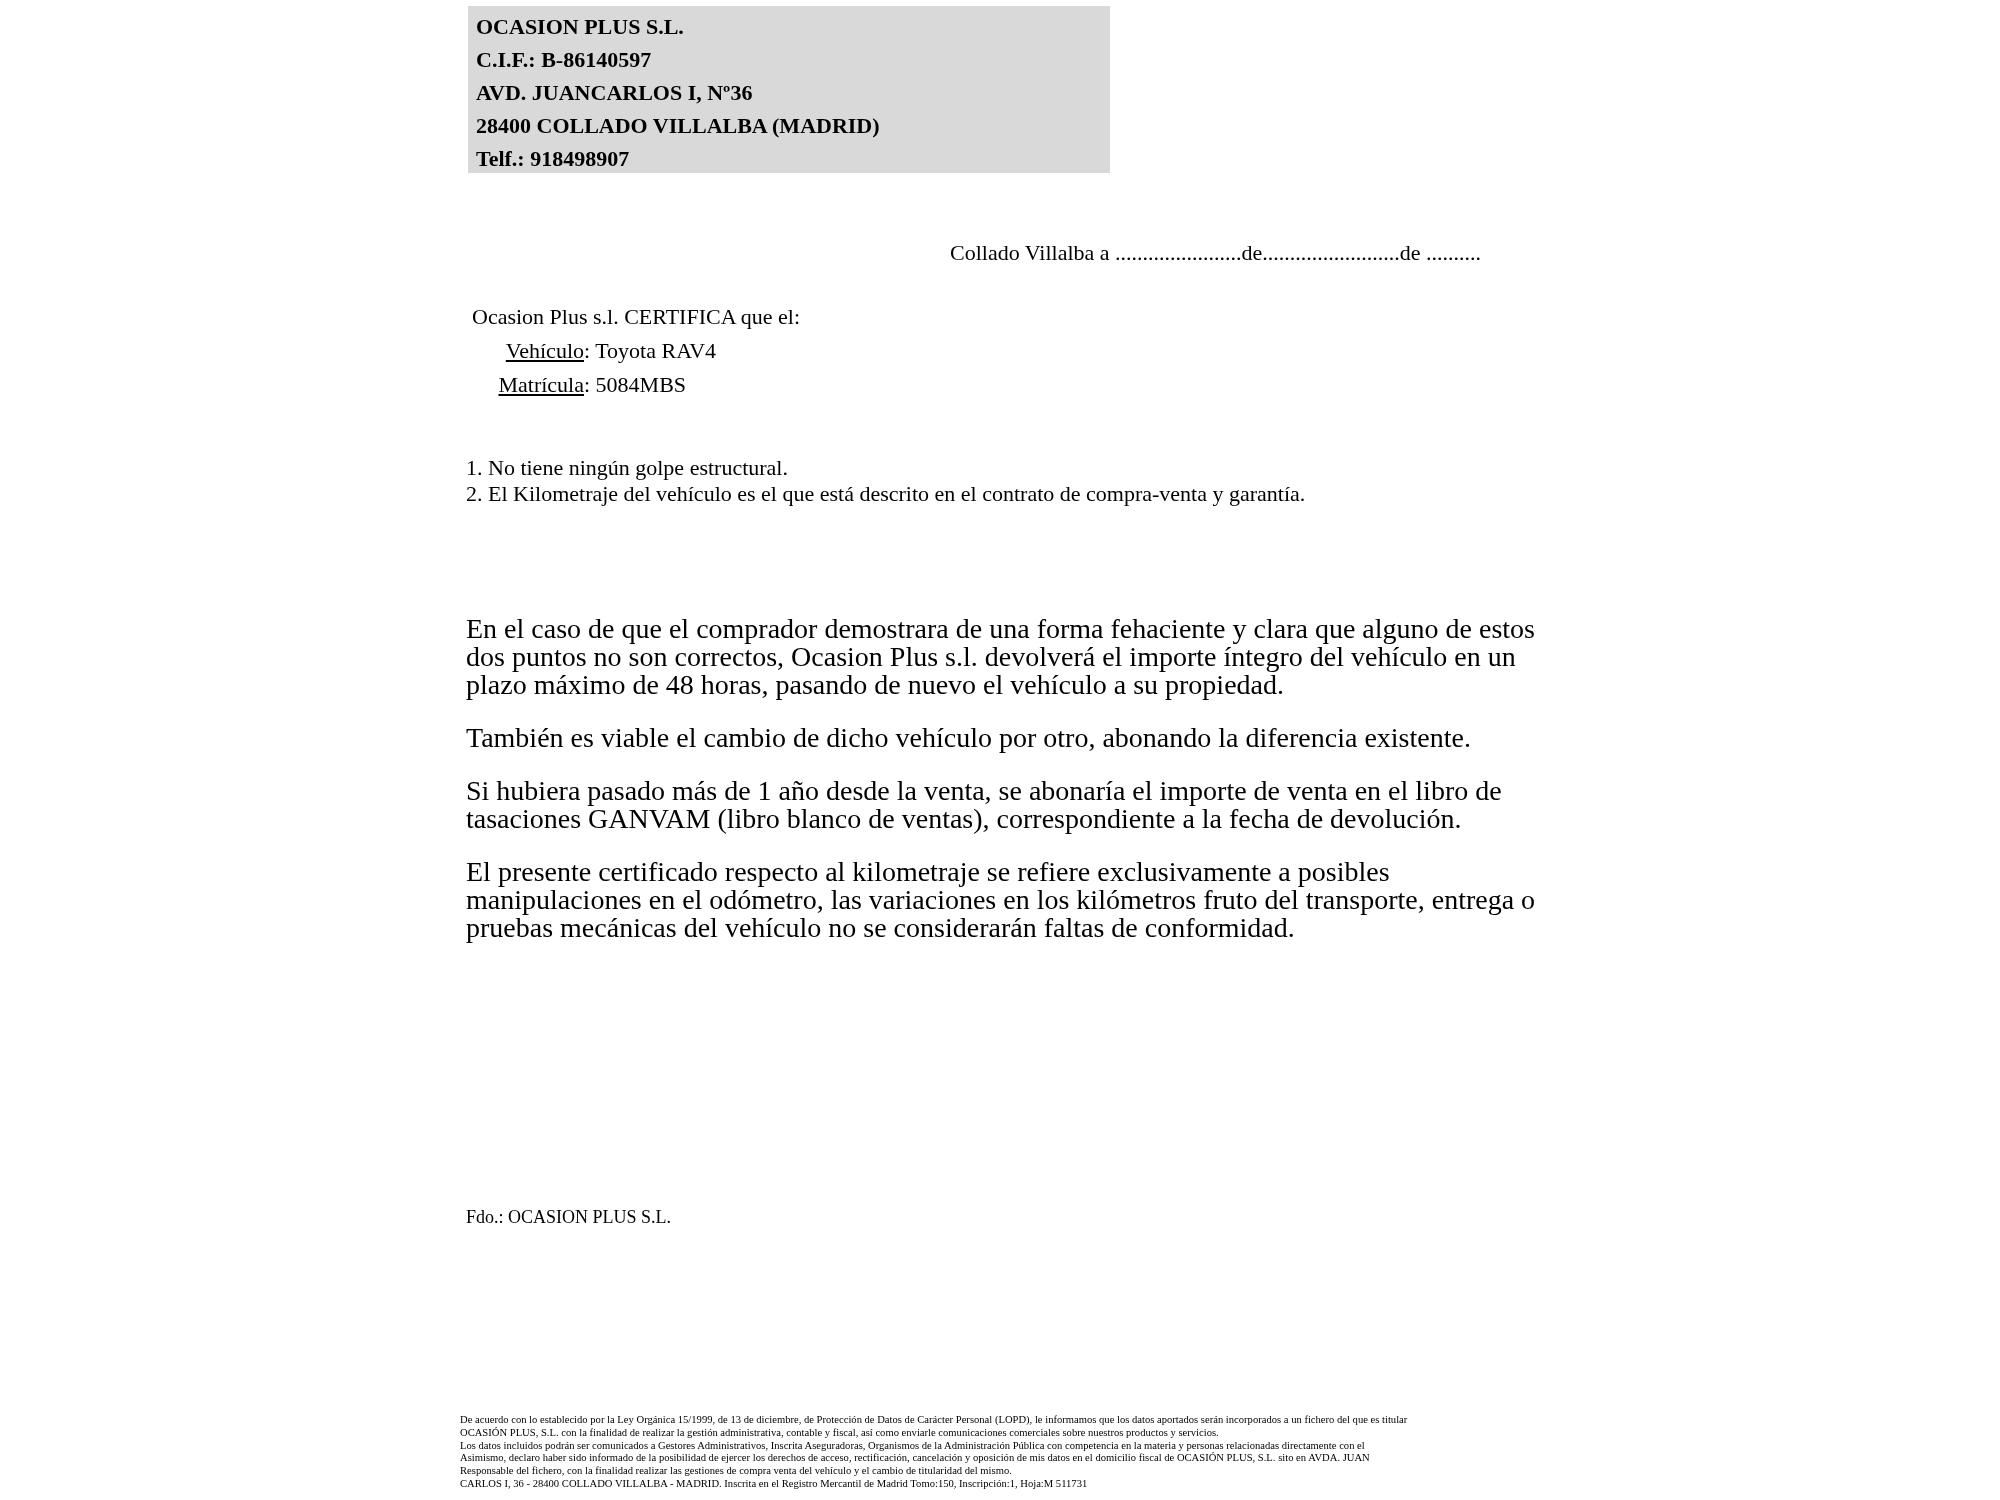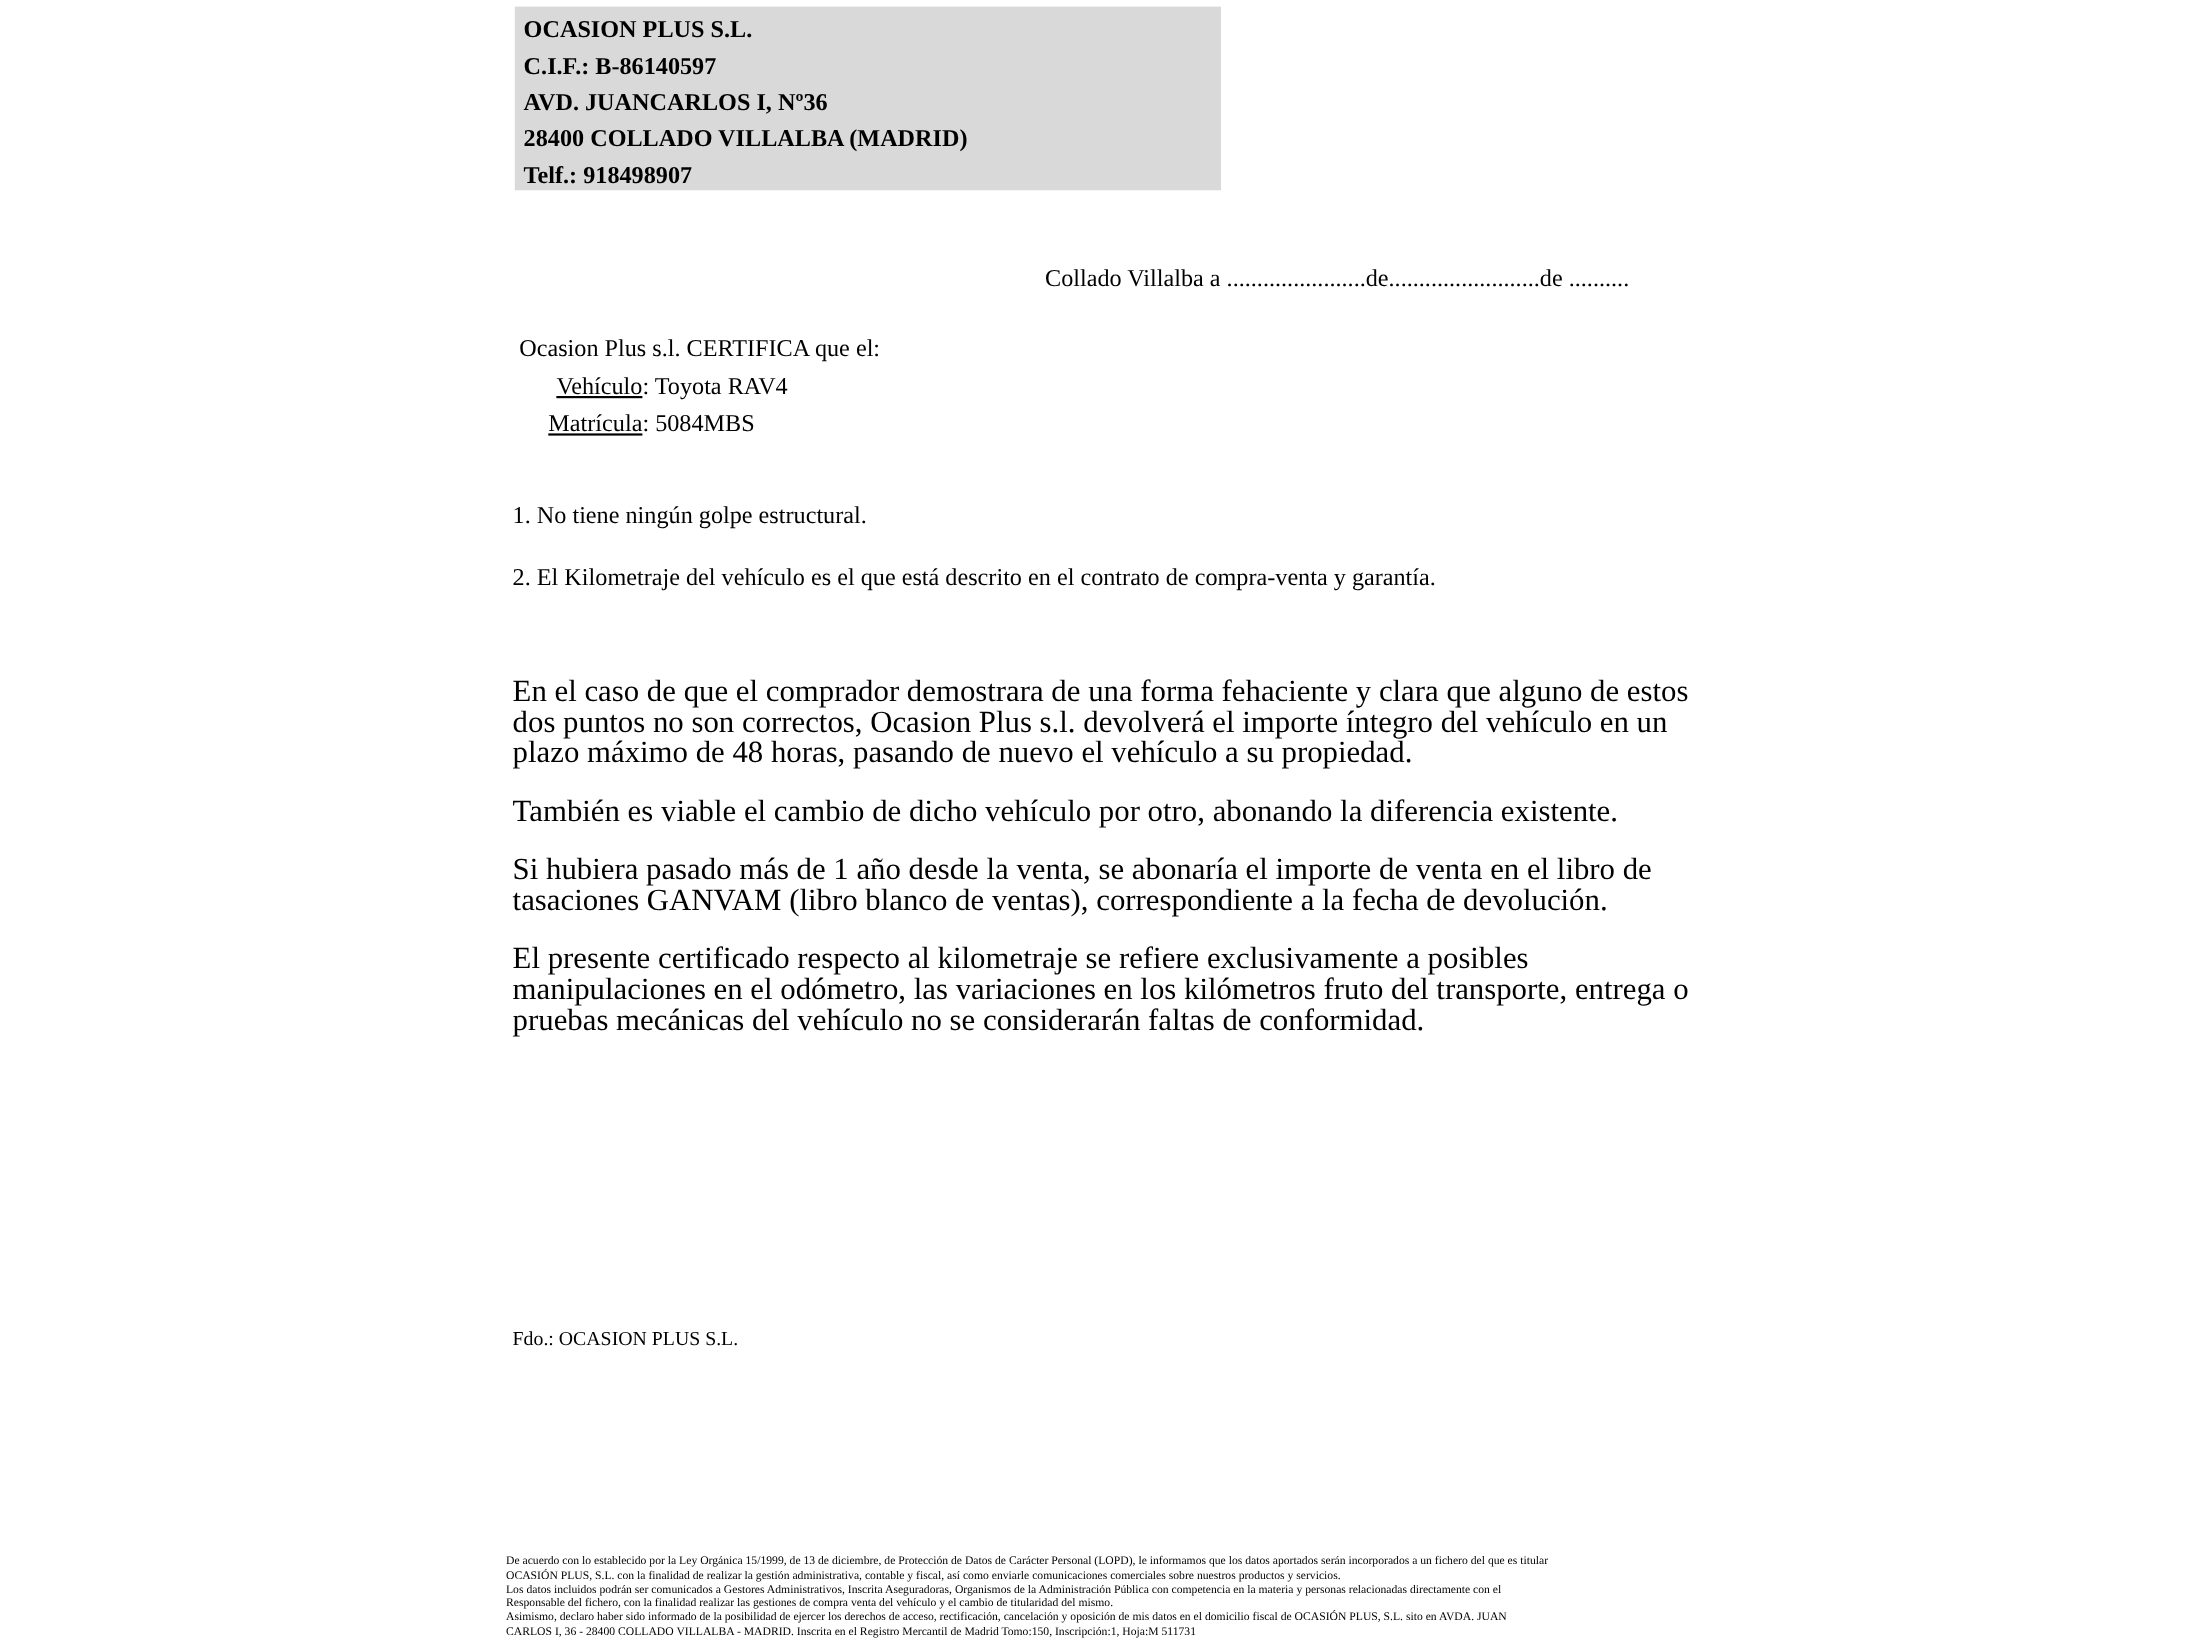--- a/index.html
+++ b/index.html
@@ -48,21 +48,21 @@
     text-decoration: underline;
     text-align: right;
   }
   .points {
     position: absolute;
     left: 466px;
     top: 455px;
     width: 1090px;
     font-size: 22px;
   }
-  .points .point-2 { margin-top: 31px; }
+  .points .point-2 { }
   .body-paragraphs {
     position: absolute;
     left: 466px;
     top: 615px;
     width: 1078px;
     font-size: 28px;
     line-height: 28px;
   }
   .body-paragraphs p { margin-bottom: 25px; }
   .signature {
@@ -118,18 +118,18 @@
     <p>Si hubiera pasado más de 1 año desde la venta, se abonaría el importe de venta en el libro de tasaciones GANVAM (libro blanco de ventas), correspondiente a la fecha de devolución.</p>
     <p>El presente certificado respecto al kilometraje se refiere exclusivamente a posibles manipulaciones en el odómetro, las variaciones en los kilómetros fruto del transporte, entrega o pruebas mecánicas del vehículo no se considerarán faltas de conformidad.</p>
   </div>
 
   <div class="signature">Fdo.: OCASION PLUS S.L.</div>
 
   <div class="legal-footer">
     <div class="fline">De acuerdo con lo establecido por la Ley Orgánica 15/1999, de 13 de diciembre, de Protección de Datos de Carácter Personal (LOPD), le informamos que los datos aportados serán incorporados a un fichero del que es titular</div>
     <div class="fline">OCASIÓN PLUS, S.L. con la finalidad de realizar la gestión administrativa, contable y fiscal, así como enviarle comunicaciones comerciales sobre nuestros productos y servicios.</div>
     <div class="fline">Los datos incluidos podrán ser comunicados a Gestores Administrativos, Inscrita Aseguradoras, Organismos de la Administración Pública con competencia en la materia y personas relacionadas directamente con el</div>
+    <div class="fline">Asimismo, declaro haber sido informado de la posibilidad de ejercer los derechos de acceso, rectificación, cancelación y oposición de mis datos en el domicilio fiscal de OCASIÓN PLUS, S.L. sito en AVDA. JUAN</div>
     <div class="fline">Responsable del fichero, con la finalidad realizar las gestiones de compra venta del vehículo y el cambio de titularidad del mismo.</div>
-    <div class="fline">Asimismo, declaro haber sido informado de la posibilidad de ejercer los derechos de acceso, rectificación, cancelación y oposición de mis datos en el domicilio fiscal de OCASIÓN PLUS, S.L. sito en AVDA. JUAN</div>
     <div class="fline">CARLOS I, 36 - 28400 COLLADO VILLALBA - MADRID. Inscrita en el Registro Mercantil de Madrid Tomo:150, Inscripción:1, Hoja:M 511731</div>
   </div>
 
 </div>
 
 </body></html>

